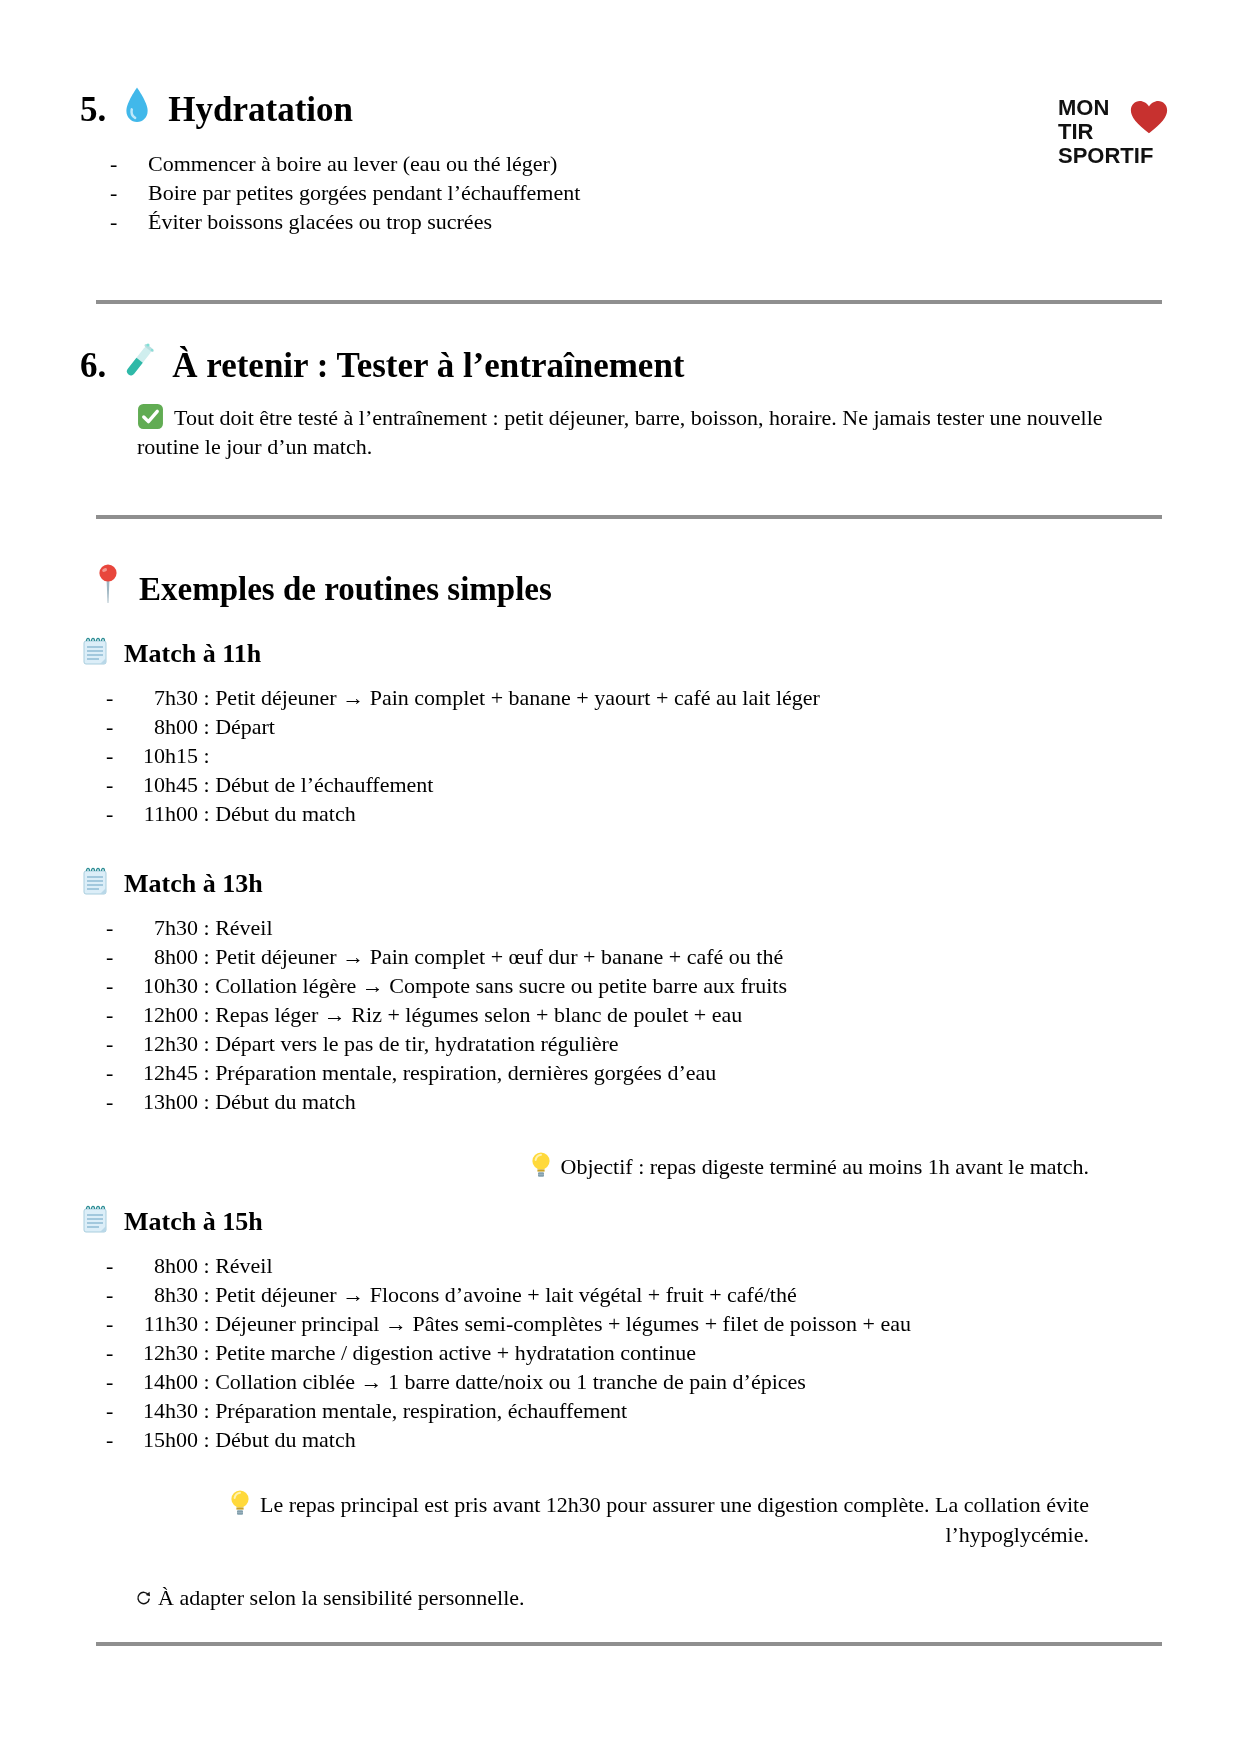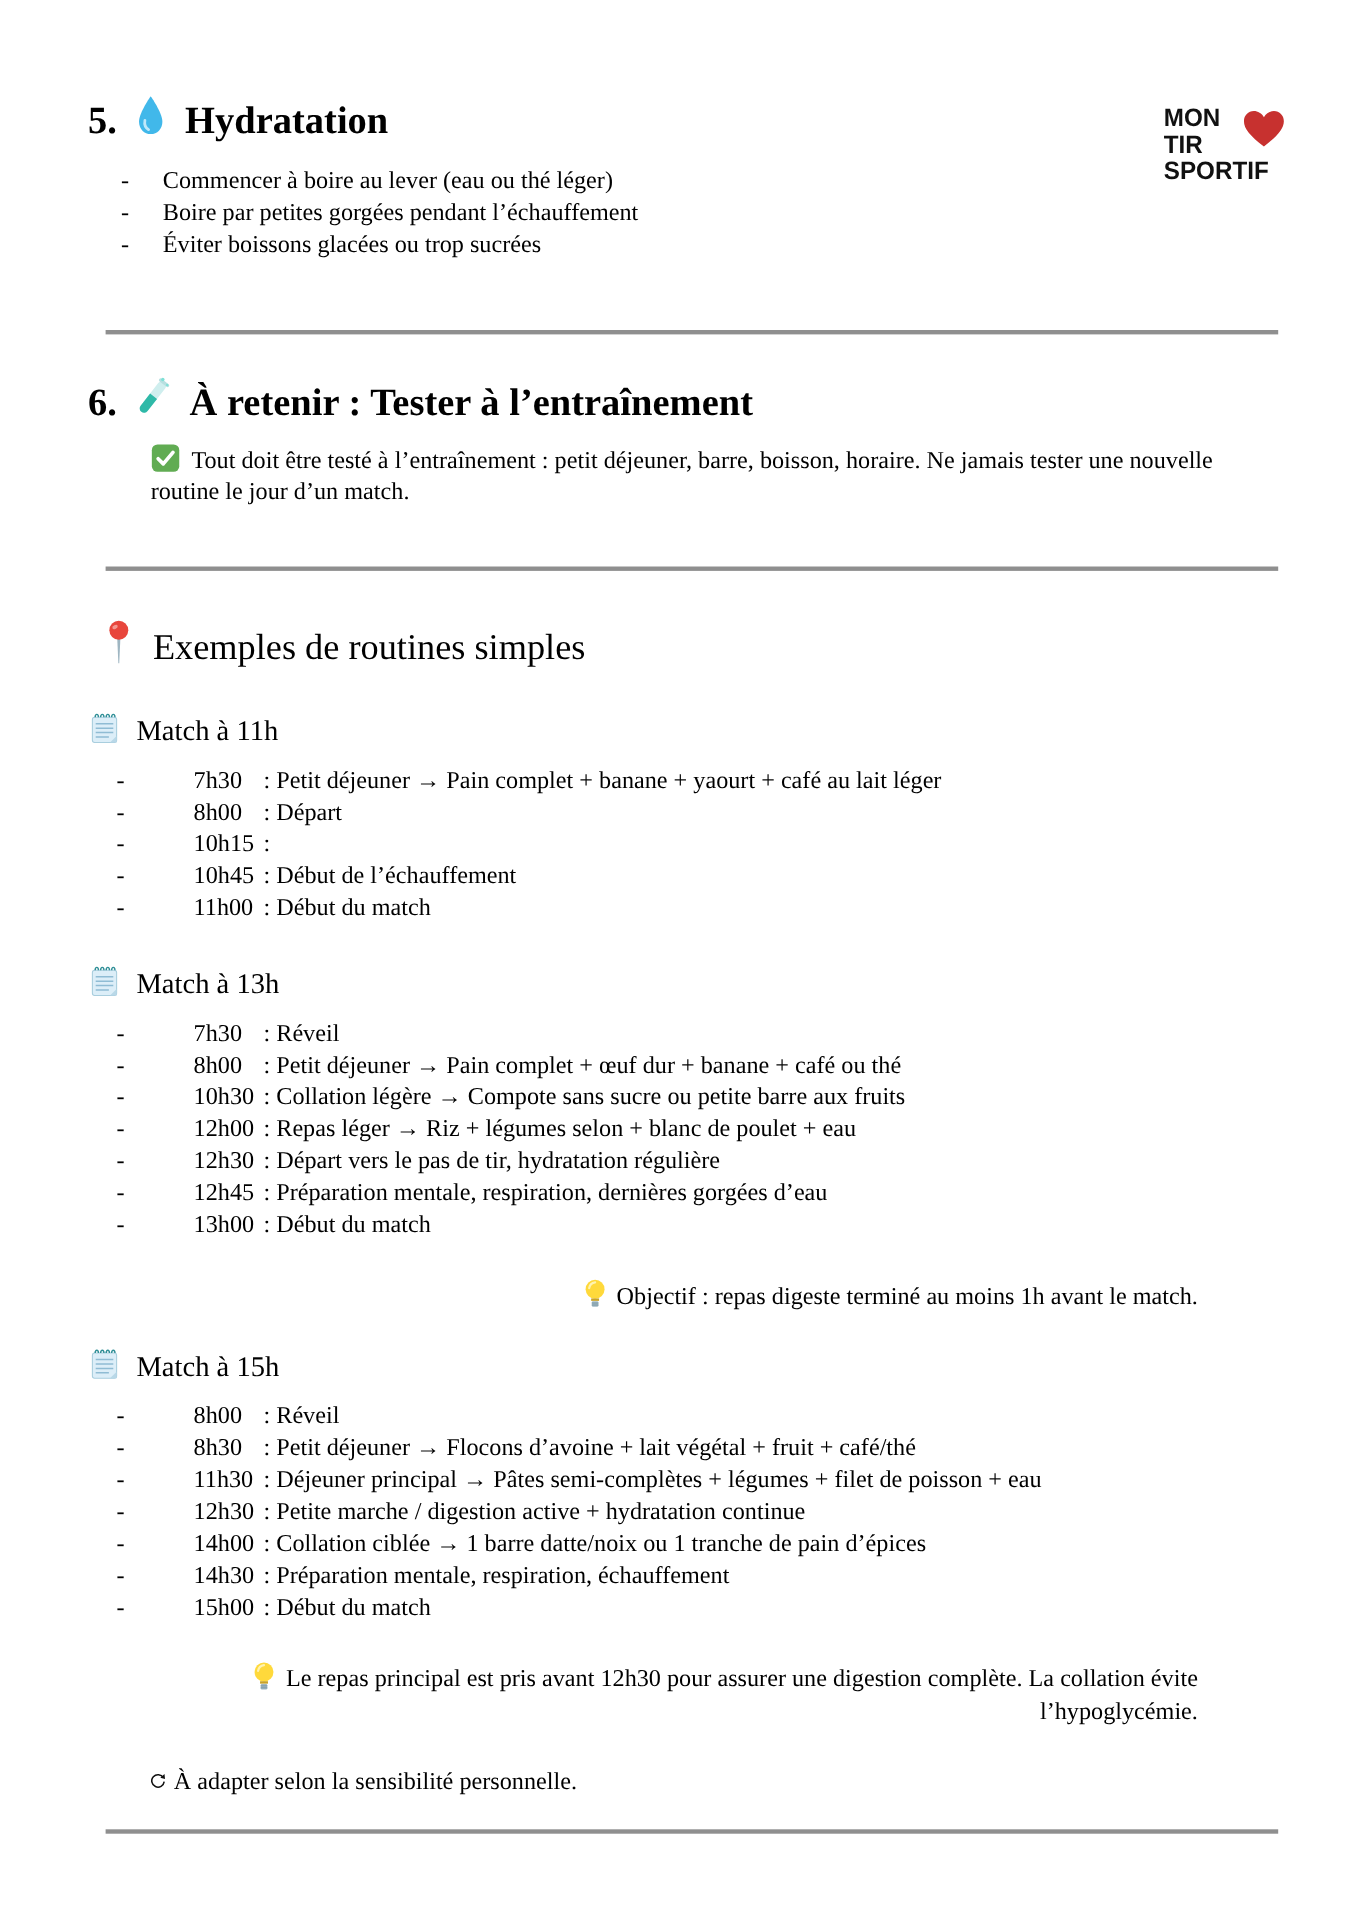--- a/index.html
+++ b/index.html
@@ -13,32 +13,32 @@
   .logo-lines{font-family:"Liberation Sans", sans-serif;font-weight:700;
               font-size:22px;line-height:23px;letter-spacing:0;color:#111;
               transform:scaleY(1.04);transform-origin:top left;}
   .logo .heart{position:absolute;top:2px;right:-6px;}
 
   
   .num-heading{display:flex;align-items:center;gap:16px;font-size:35px;
                font-weight:700;margin:0;line-height:41px;}
   .num-heading .num{display:inline-block;}
   .routines-title{display:flex;align-items:center;gap:18px;font-size:33px;
-                  font-weight:400;margin:44px 0 0 15px;line-height:40px;}
+                  font-weight:700;margin:44px 0 0 15px;line-height:40px;}
   .match-title{display:flex;align-items:center;gap:14px;font-size:26px;
-               font-weight:400;margin:30px 0 10px 0;line-height:31px;}
+               font-weight:700;margin:20px 0 10px 0;line-height:31px;}
   .match-block + .match-block .match-title{margin-top:36px;}
 
   
   ul{list-style:none;margin:0;padding:0;}
   li{display:flex;font-size:22px;line-height:29px;}
   .simple-list{margin-top:16px;}
   .simple-list .dash{width:38px;margin-left:30px;flex:0 0 auto;}
   .timed-list .dash{width:34px;margin-left:26px;flex:0 0 auto;}
-  .timed-list .time{width:58px;flex:0 0 auto;white-space:pre;margin-left:36px;}
+  .timed-list .time{width:58px;text-align:right;flex:0 0 auto;white-space:pre;}
   .timed-list .sep{white-space:pre;}
 
   
   .note{margin:12px 0 15px 57px;max-width:968px;font-size:22px;line-height:29px;}
   .note svg{vertical-align:-5px;margin-right:10px;}
   .tip{margin:34px 0 0 57px;max-width:952px;font-size:22px;line-height:30px;text-align:right;}
   .tip svg{vertical-align:-7px;margin-right:8px;}
   .footer-note{margin:34px 0 0 55px;font-size:22px;line-height:28px;}
   .footer-note svg{vertical-align:-2px;margin-right:6px;}
 

